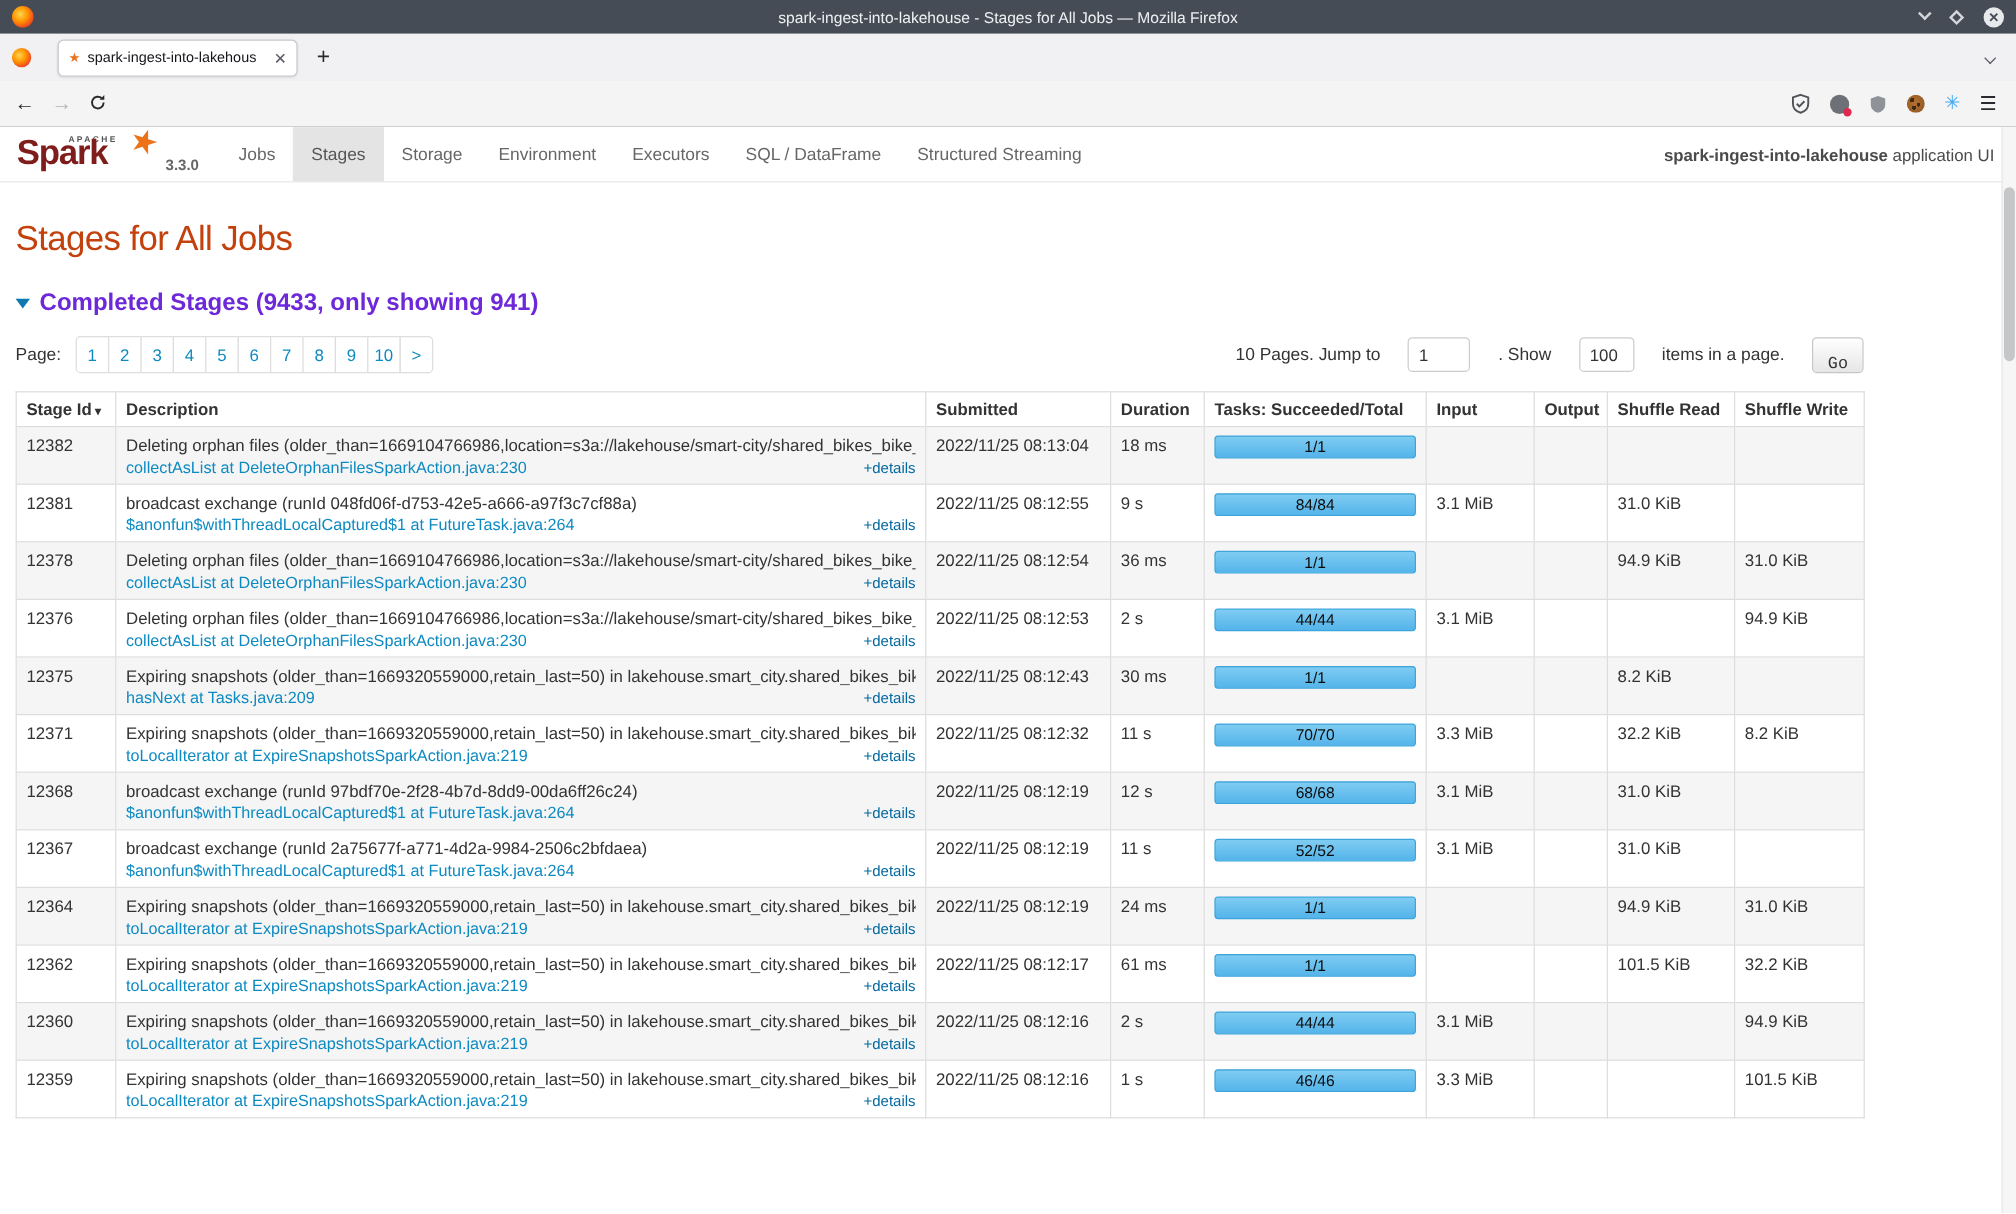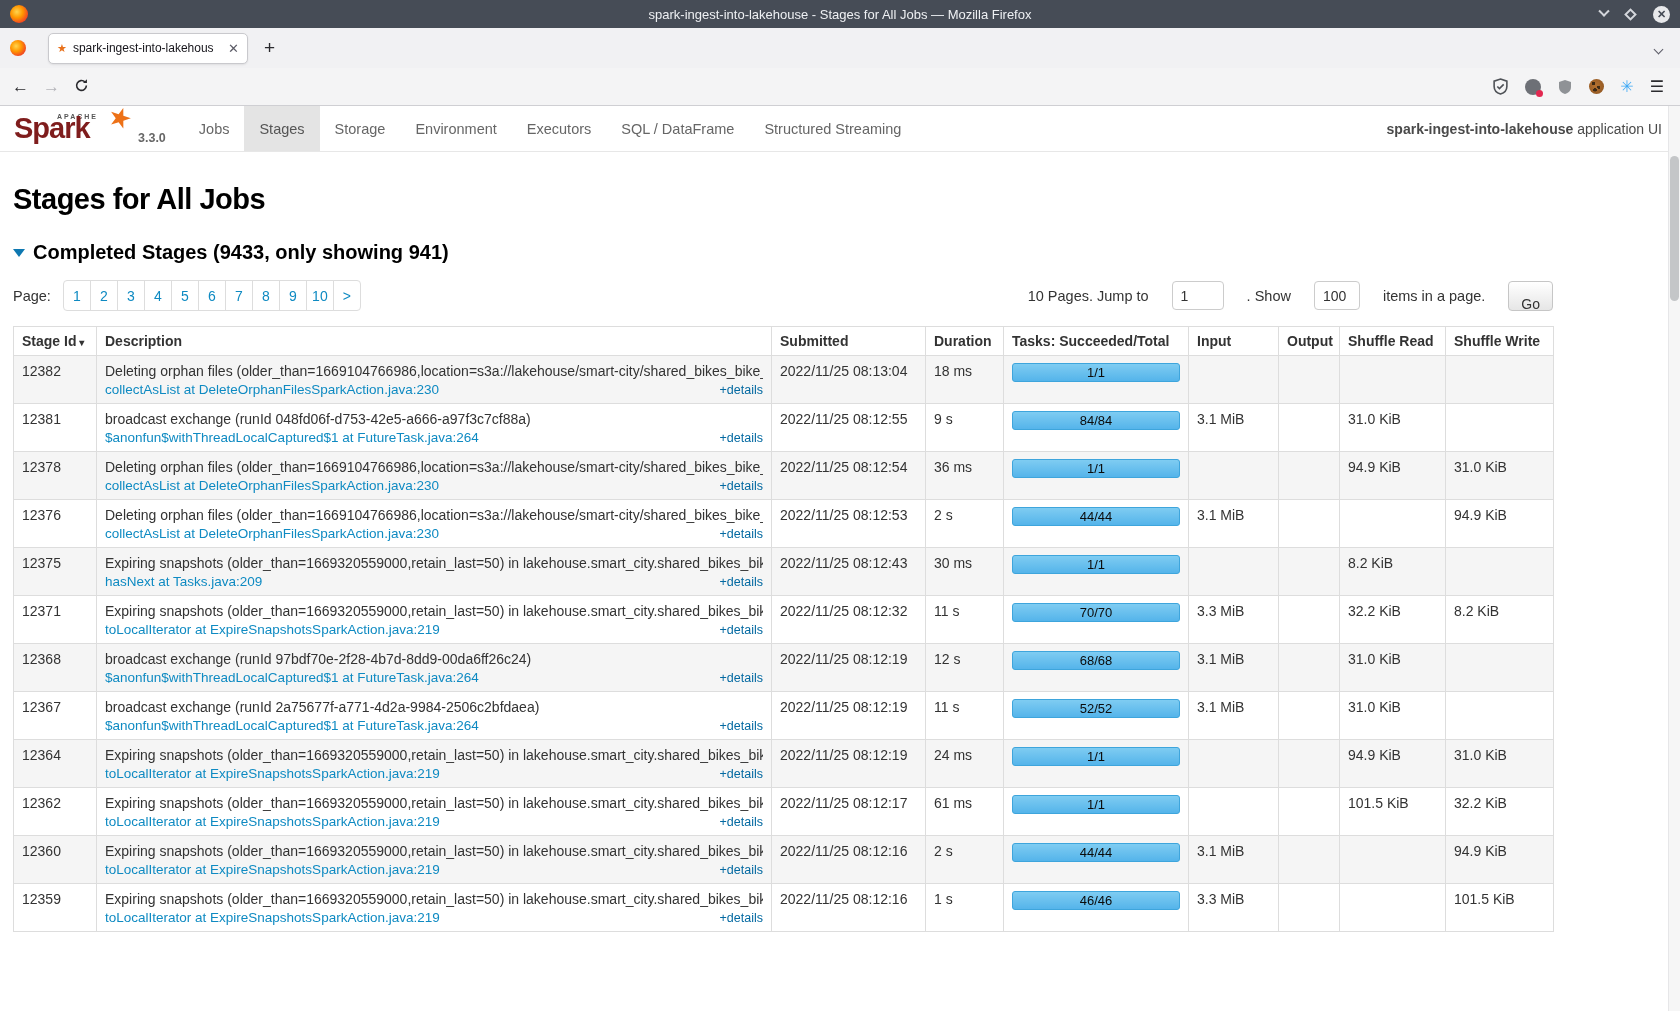--- a/index.html
+++ b/index.html
@@ -52,38 +52,38 @@
   .logo-apache { position:absolute; top:7px; left:47px; font-size:7px; letter-spacing:2px; font-weight:bold; color:#555; }
   .logo-spark { position:absolute; top:6px; left:4px; font-size:29px; font-weight:bold; color:#7f1d1d; letter-spacing:-1px; }
   .logo-star { position:absolute; top:-4px; left:98px; color:#ed7117; font-size:27px; transform:rotate(18deg); }
   .logo-ver { align-self:flex-end; padding-bottom:6px; font-size:12.5px; font-weight:bold; color:#666; margin-right:18px; }
   .nav-item { padding:0 15px; display:flex; align-items:center; font-size:14.5px; color:#666; cursor:pointer; }
   .nav-item.active { background:#e4e4e4; color:#555; }
   .app-id { margin-left:auto; display:flex; align-items:center; padding-right:18px; font-size:14px; color:#4a4a4a; white-space:pre; }
   .app-id b { font-weight:bold; }
 
   .main { width:1540px; margin-left:13px; }
-  h2.page-title { margin-top:31px; font-size:29px; font-weight:bold; color:#000000; letter-spacing:-.5px; }
+  h2.page-title { margin-top:31px; font-size:29px; font-weight:normal; color:#c2410c; letter-spacing:-.5px; }
   .summary { margin-top:13px; }
   .summary-line { font-size:15px; color:#333; margin-bottom:6px; }
   .summary-line b { color:#0088cc; font-weight:bold; }
   .section-head { margin-top:25px; display:flex; align-items:center; gap:8px; }
   .tri-down { width:0; height:0; border-left:6px solid transparent; border-right:6px solid transparent; border-top:8px solid #0e78b1; }
-  .section-title { font-size:20px; font-weight:bold; color:#000000; }
+  .section-title { font-size:20px; font-weight:bold; color:#6d28d9; }
 
   .pager-row { margin-top:16px; display:flex; align-items:center; font-size:14.5px; color:#333; }
   .pager-label { margin-right:12px; }
   .page-btns { display:flex; }
   .page-btn { min-width:28px; height:31px; border:1px solid #ddd; background:#fff; color:#0e8ac2; font-size:14px; display:flex; align-items:center; justify-content:center; margin-left:-1px; cursor:pointer; }
   .page-btn:first-child { border-radius:4px 0 0 4px; margin-left:0; }
   .page-btn:last-child { border-radius:0 4px 4px 0; }
   .pager-right { margin-left:auto; display:flex; align-items:center; gap:23px; }
   .pager-input { width:52px; height:29px; border:1px solid #ccc; border-radius:4px; padding:0 8px; font-size:14px; color:#333; font-family:inherit; }
   .pager-input.small { width:46px; }
-  .go-btn { height:30px; padding:14px 12px; border:1px solid #c6c6c6; border-radius:4px; background:linear-gradient(#ffffff,#e6e6e6); font-size:14px; color:#333; cursor:pointer; font-family:Liberation Sans, sans-serif; }
+  .go-btn { height:30px; padding:14px 12px; border:1px solid #c6c6c6; border-radius:4px; background:linear-gradient(#ffffff,#e6e6e6); font-size:14px; color:#333; cursor:pointer; font-family:Liberation Mono, monospace; }
 
   table.stages { margin-top:15px; width:1540px; table-layout:fixed; border-collapse:collapse; font-size:14px; }
   .stages th { border:1px solid #ddd; padding:6px 8px; text-align:left; font-weight:bold; color:#333; white-space:nowrap; overflow:hidden; }
   .stages th .sort { font-size:10px; }
   .stages td { border:1px solid #ddd; padding:7px 8px 4px; vertical-align:top; color:#333; height:48px; overflow:hidden; }
   .stages tbody tr:nth-child(odd) { background:#f5f5f5; }
   .desc-text { white-space:nowrap; overflow:hidden; color:#333; }
   .desc-sub { display:flex; justify-content:space-between; align-items:baseline; margin-top:3px; }
   .stage-link { color:#0e8ac2; font-size:13.5px; text-decoration:none; white-space:nowrap; overflow:hidden; }
   .details-toggle { color:#0369a1; font-size:12.5px; margin-left:10px; cursor:pointer; }

